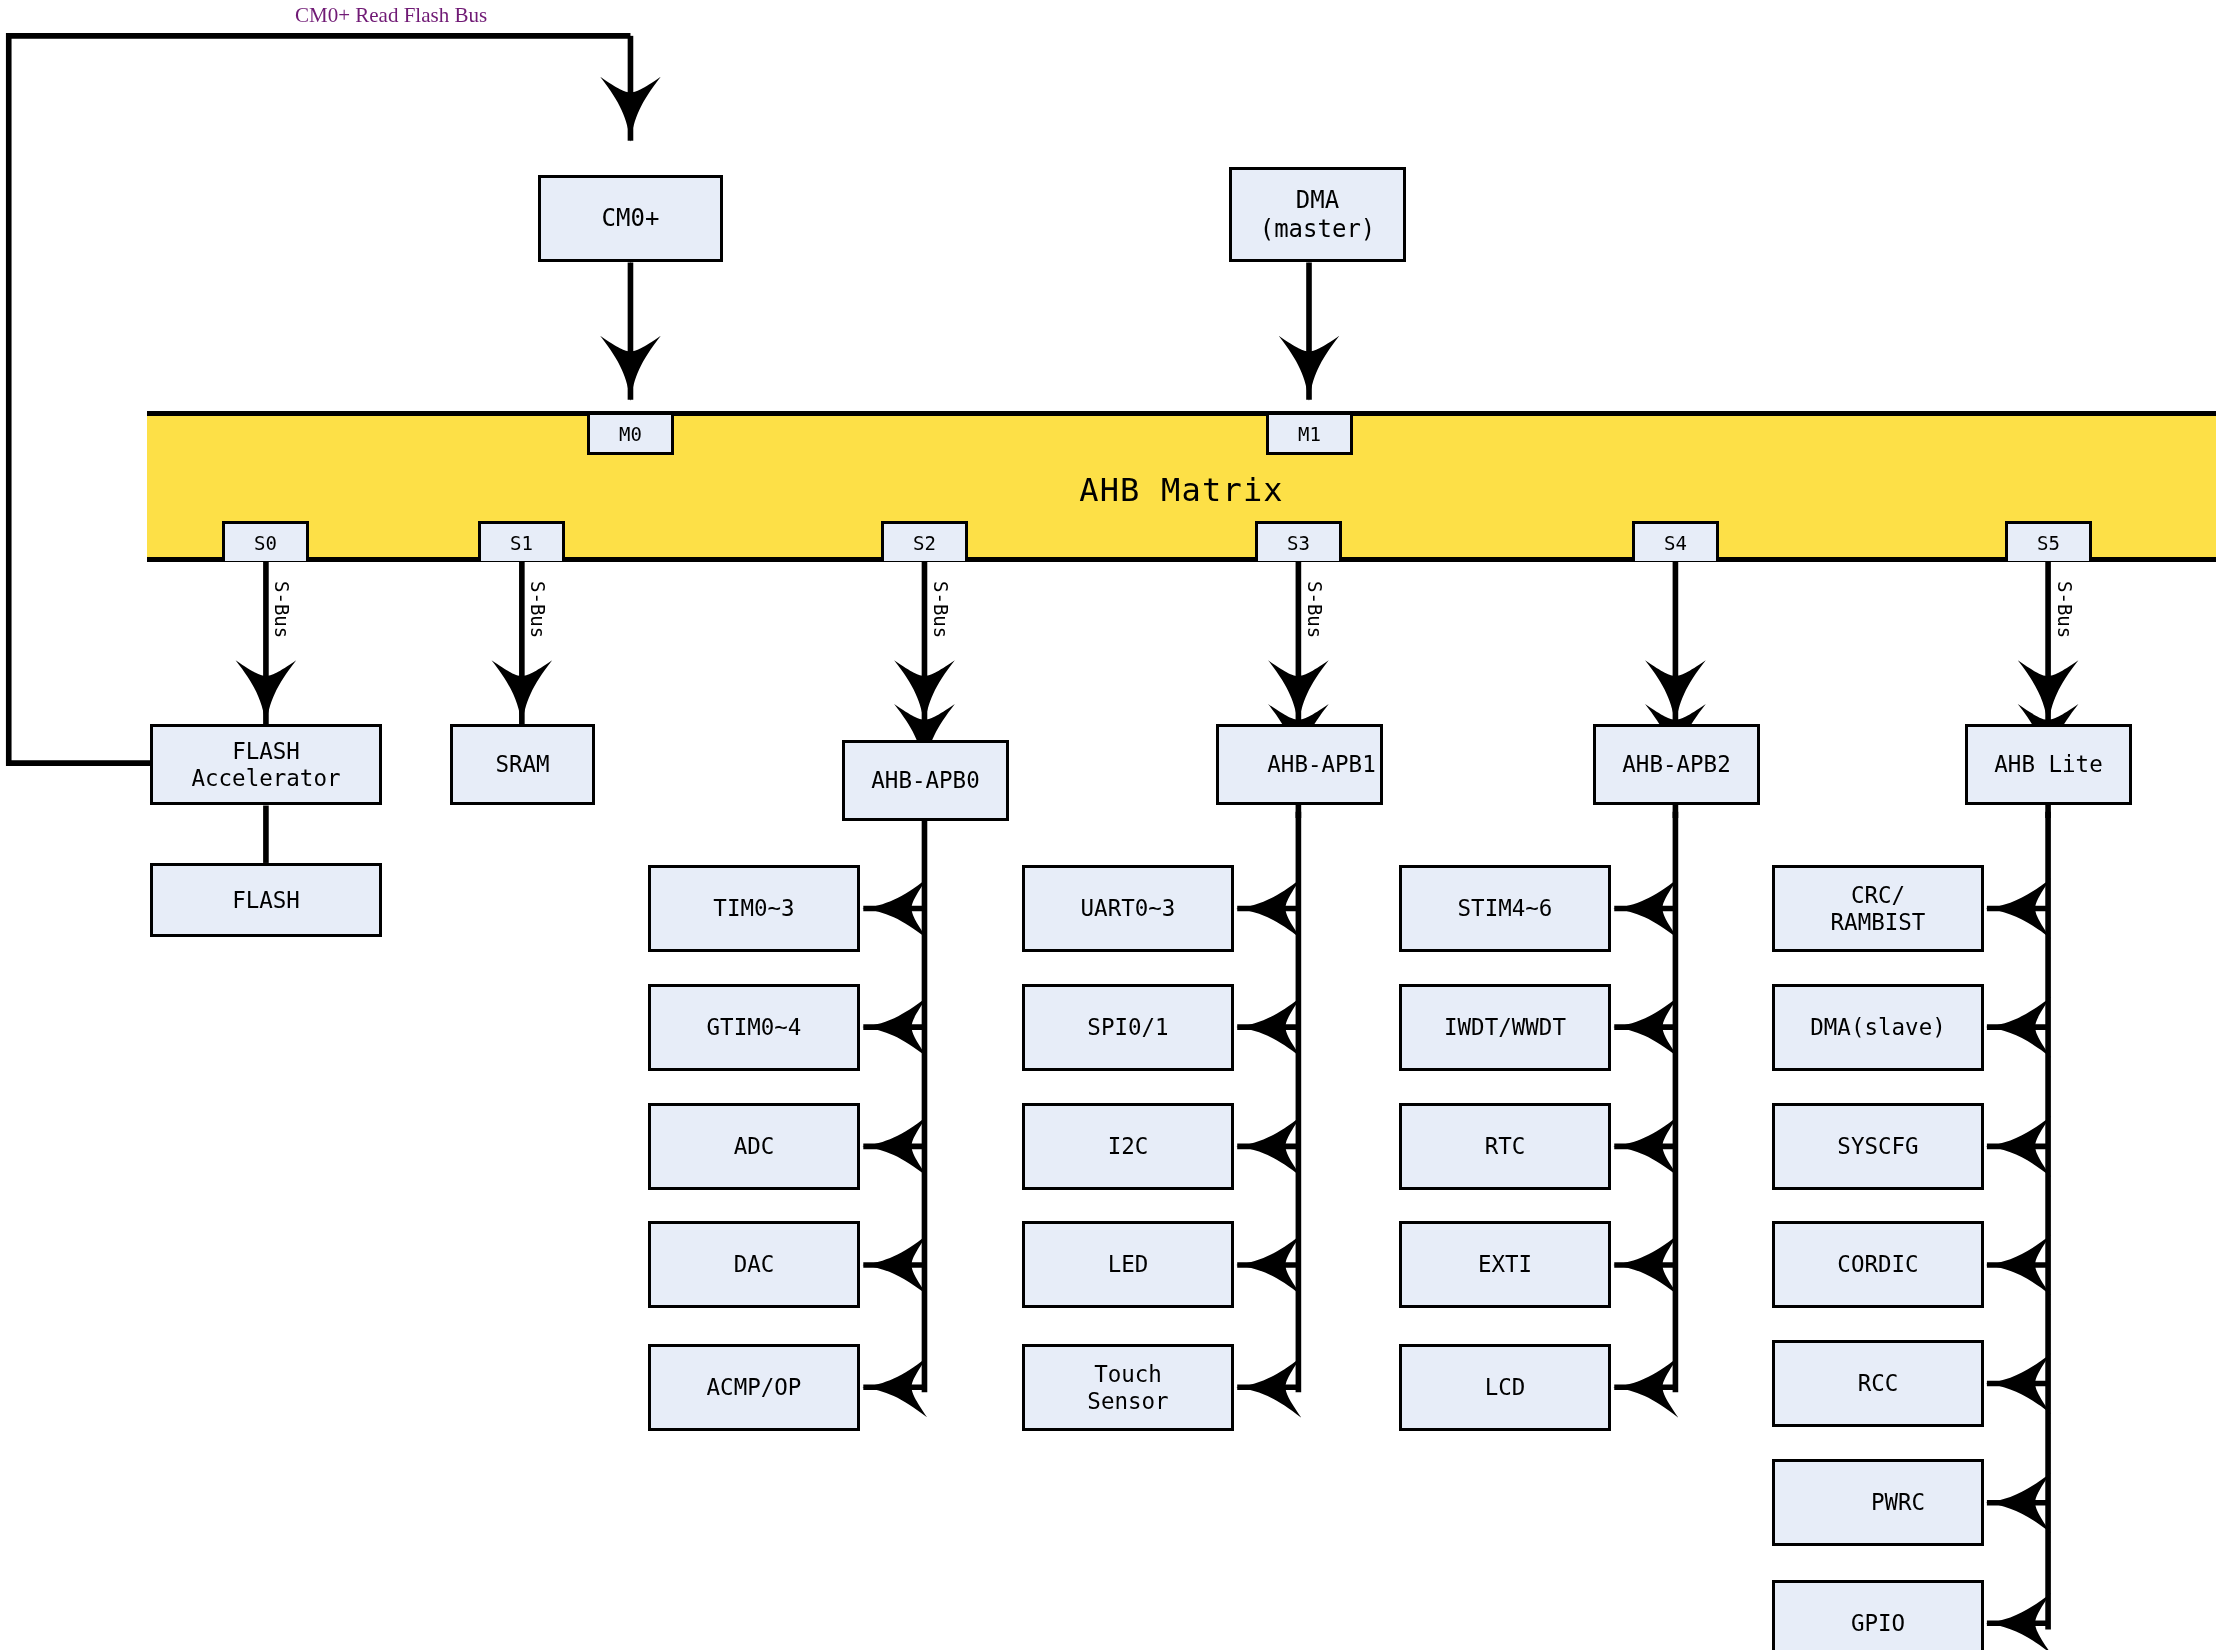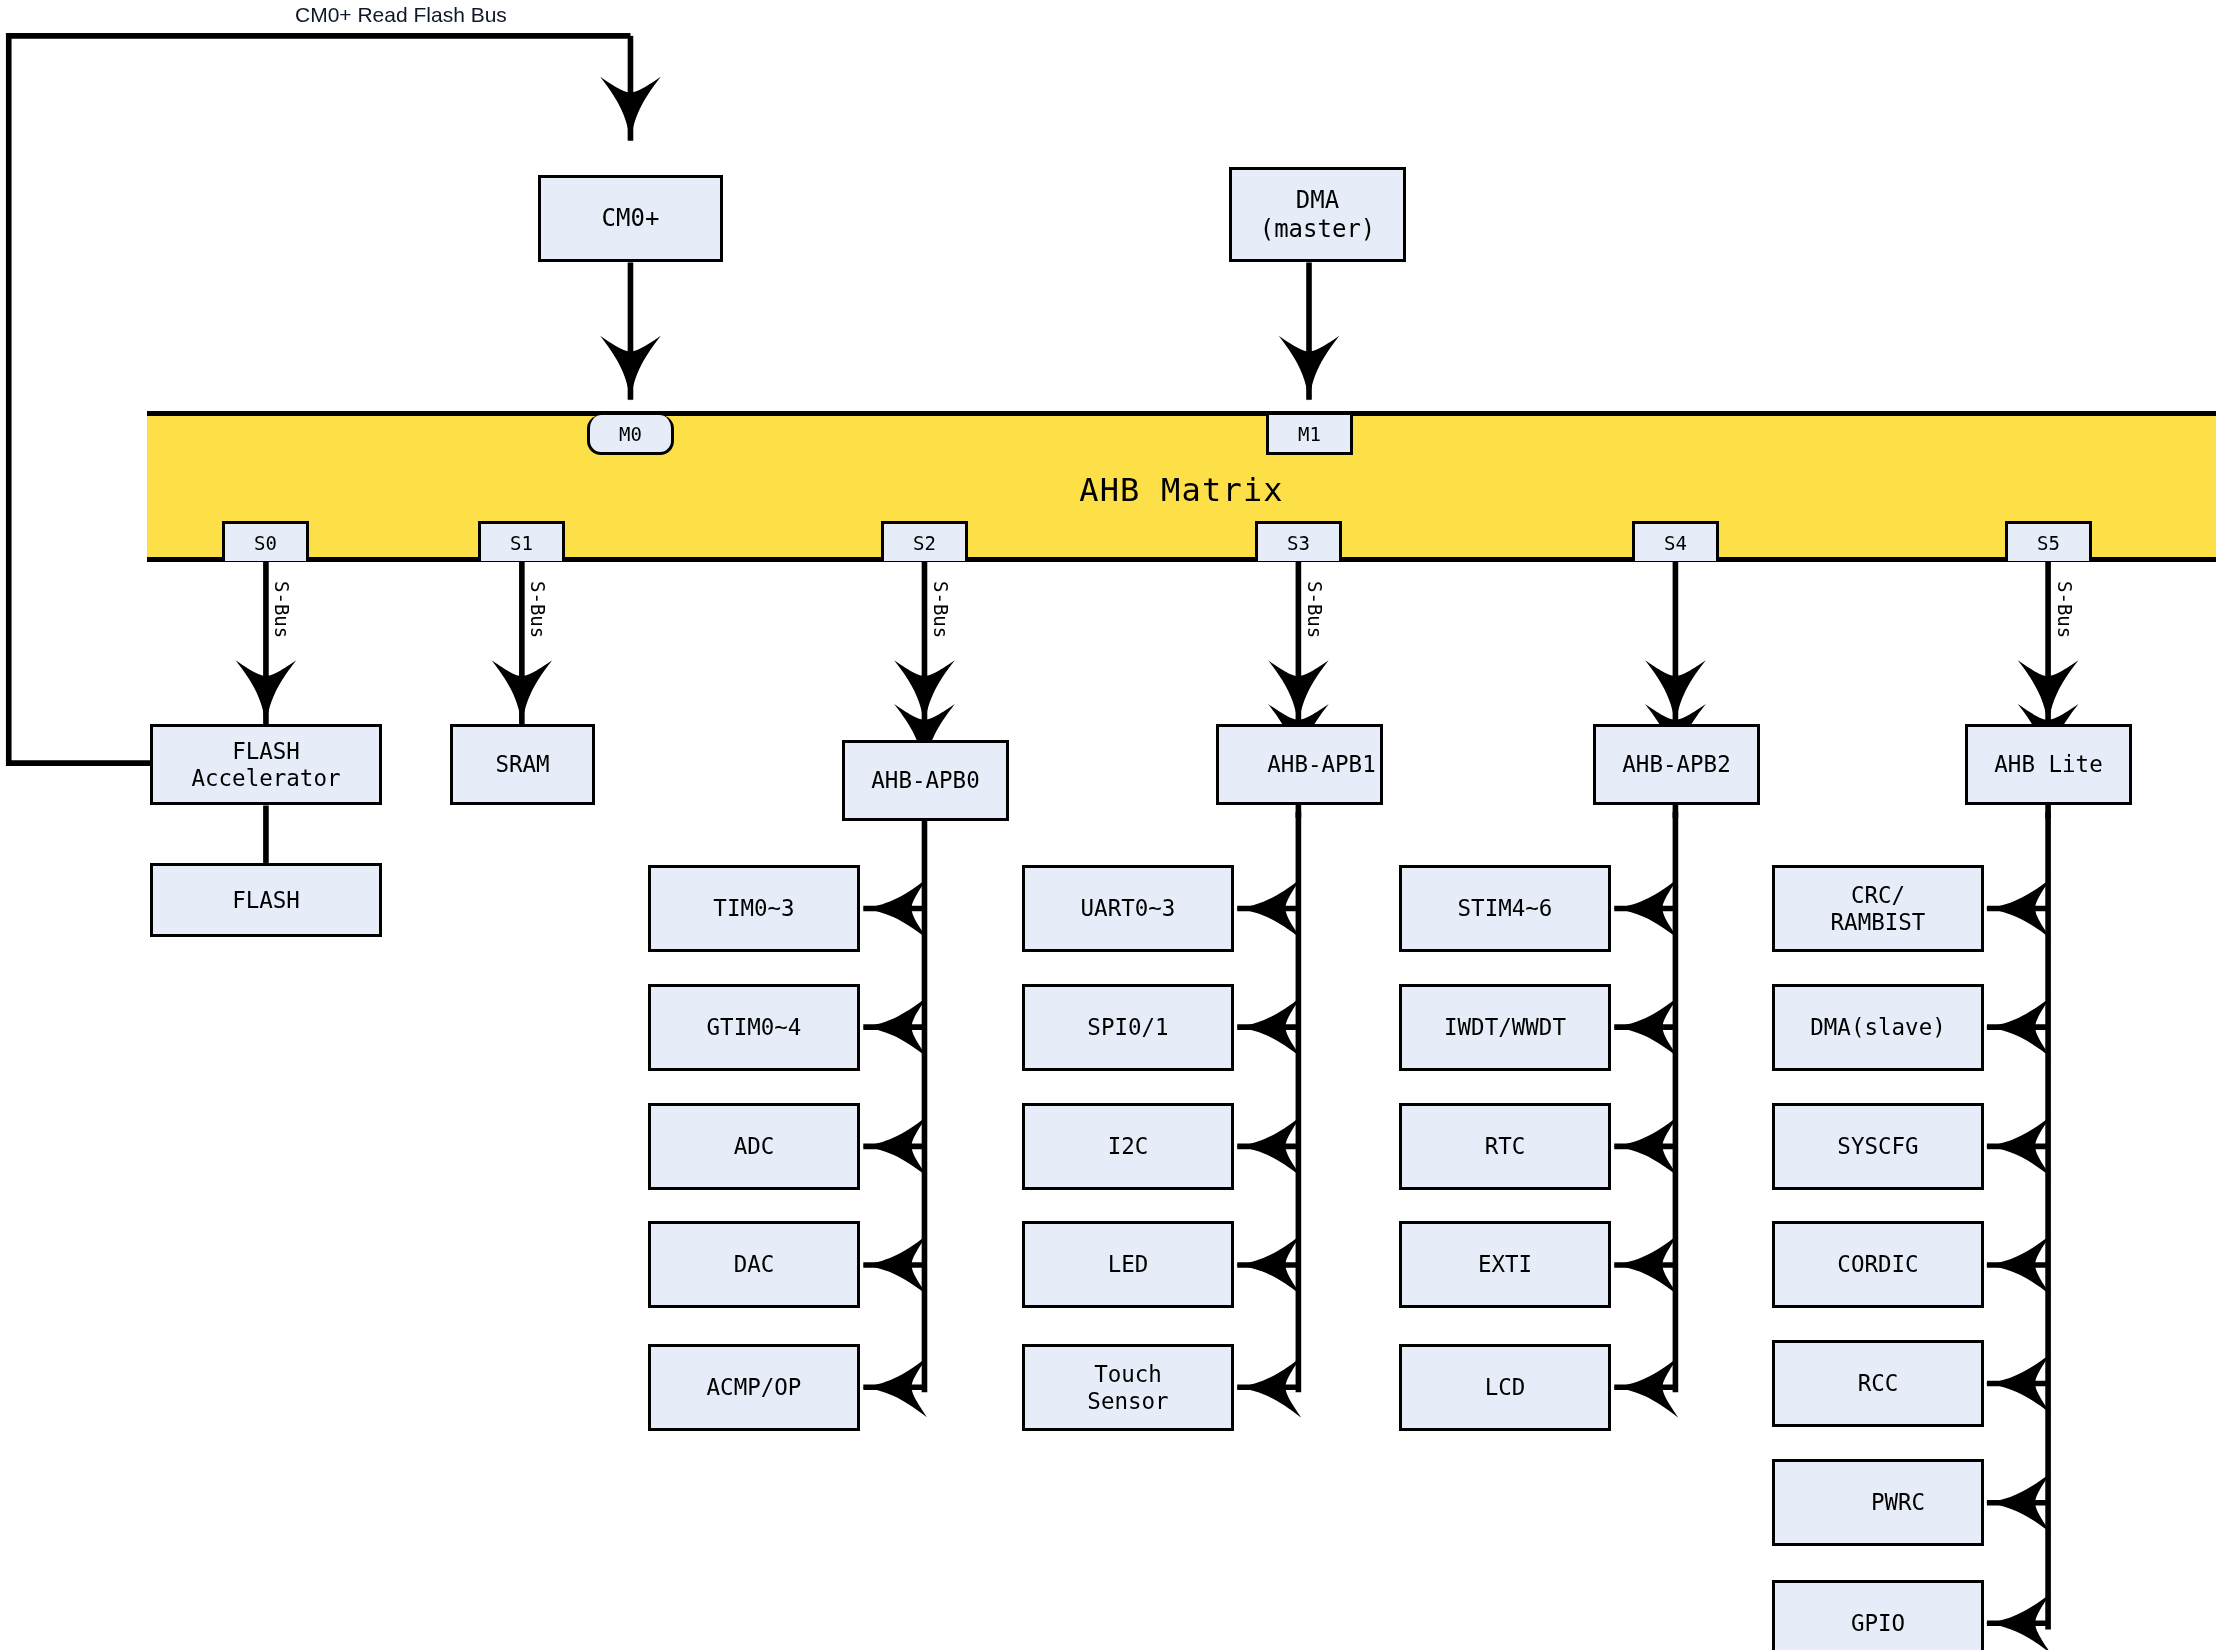--- a/index.html
+++ b/index.html
@@ -54,22 +54,22 @@
     font-size:19px;
     font-family:"DejaVu Sans Mono","Liberation Mono",monospace;
     color:#000;
     transform:rotate(90deg);
     transform-origin:left top;
     white-space:nowrap;
   }
   .toplabel{
     position:absolute;
     font-size:21px;
-    font-family:Liberation Sans, sans-serif;
-    color:#0f172a;
+    font-family:Liberation Serif, serif;
+    color:#701a75;
     white-space:nowrap;
   }
   .f38{font-size:24px;}
 </style>
 </head>
 <body>
 
 <div id="stage">
 
   <svg id="wires" viewBox="0 0 3550 2644">
@@ -152,21 +152,21 @@
 
   <div class="blk f38" style="left:538px;top:175px;width:185px;height:87px;font-size:24px;">CM0+</div>
 
   <div class="blk f38" style="left:1229px;top:167px;width:177px;height:95px;font-size:24px;">DMA
 (master)</div>
 
   <div class="matrix" style="left:147px;top:411px;width:2069px;height:151px;">
     <div class="matrix-title" style="top:55px;">AHB Matrix</div>
   </div>
 
-  <div class="port port-m" style="left:587px;top:415px;width:87px;height:40px;border-radius:14px;">M0</div>
+  <div class="port port-m" style="left:587px;top:415px;width:87px;height:40px;">M0</div>
   <div class="port port-m" style="left:1266px;top:415px;width:87px;height:40px;">M1</div>
 
   <div class="port port-s" style="left:222px;top:521px;width:87px;height:40px;">S0</div>
   <div class="port port-s" style="left:478px;top:521px;width:87px;height:40px;">S1</div>
   <div class="port port-s" style="left:881px;top:521px;width:87px;height:40px;">S2</div>
   <div class="port port-s" style="left:1255px;top:521px;width:87px;height:40px;">S3</div>
   <div class="port port-s" style="left:1632px;top:521px;width:87px;height:40px;">S4</div>
   <div class="port port-s" style="left:2005px;top:521px;width:87px;height:40px;">S5</div>
 
   <div class="sbus" style="left:293px;top:581px;">S-Bus</div>

